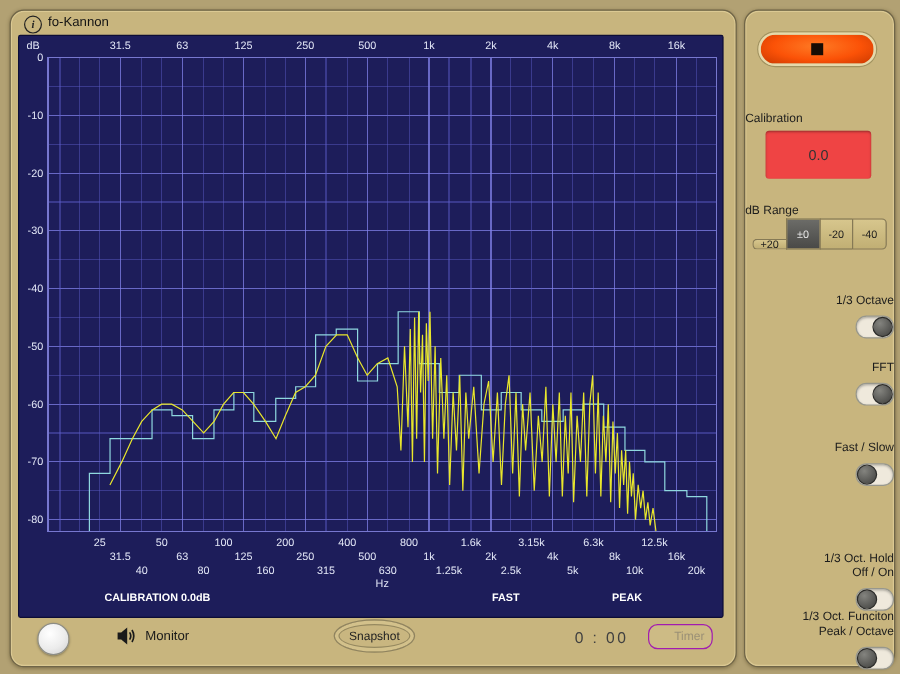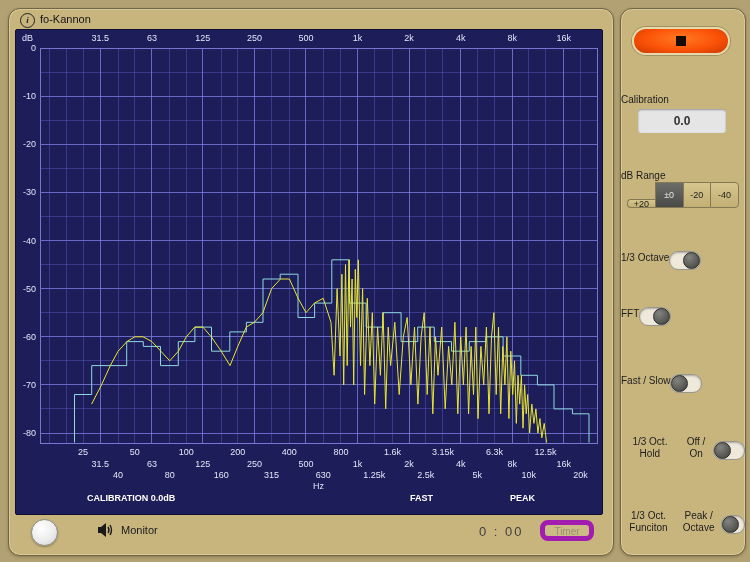--- a/index.html
+++ b/index.html
@@ -44,53 +44,53 @@
   .monitor-label{font-size:11px;color:#1a1a1a;}
   .snapshot{
     position:absolute;left:269px;top:507px;width:68px;height:28px;border-radius:50%;
     background:#c9b680;border:1px solid #8f835f;
     box-shadow:inset 0 0 0 3px #d3c18b, inset 0 0 0 4px #95885f;
     font-family:"Liberation Sans",sans-serif;font-size:10px;color:#222;cursor:pointer;
   }
   .timer-value{position:absolute;left:470px;top:515px;font-size:13px;color:#404040;letter-spacing:2px;}
   .timer-btn{
     position:absolute;left:531px;top:511px;width:54px;height:21px;border-radius:8px;
-    background:#cdbb85;border:5px solid #a21caf;color:#9b9076;
-    font-family:"Liberation Sans",sans-serif;font-size:10px;cursor:default;
+    background:#cdbb85;border:1px solid #a21caf;color:#9b9076;
+    font-family:"Liberation Sans",sans-serif;font-size:10px;cursor:default;text-align:right;
   }
 
   
   .stop-btn{
     position:absolute;left:11px;top:18px;width:98px;height:28px;border-radius:14px;
     background:radial-gradient(ellipse at 50% 40%,#ff7a24 0%,#fb5207 55%,#c93800 100%);
     border:2px solid #e6d9ab;box-shadow:0 0 0 1px #a09260;
     display:flex;align-items:center;justify-content:center;cursor:pointer;padding:0;
   }
   .stop-square{width:10px;height:10px;background:#170c04;}
   .sp-label{position:absolute;left:0;width:100%;font-size:10px;color:#1c1c1c;}
   .cal-label{top:85px;}
   .cal-input{
-    position:absolute;left:17px;top:100px;width:88px;height:24px;background:#e5e5e5;
+    position:absolute;left:17px;top:100px;width:88px;height:40px;background:#ef4444;
     border-radius:3px;box-shadow:inset 0 1px 2px rgba(0,0,0,.35);
-    font-size:12px;color:#333;display:flex;align-items:center;justify-content:center;cursor:text;font-weight:bold;
+    font-size:12px;color:#333;display:flex;align-items:center;justify-content:center;cursor:text;
   }
   .range-label{top:161px;}
   .seg{position:absolute;left:6px;top:173px;width:112px;height:26px;display:flex;}
   .seg-btn{
     flex:1;display:flex;align-items:center;justify-content:center;
     font-size:9px;color:#1d1d1d;cursor:pointer;
     background:linear-gradient(#d7c68d,#c1af74);
     border:1px solid #857955;border-right:none;
   }
   .seg-btn:first-child{border-radius:4px 0 0 4px;margin-top:17px;}
   .seg-btn:last-child{border-right:1px solid #857955;border-radius:0 4px 4px 0;}
   .seg-btn.selected{background:linear-gradient(#6c6c68,#49494 7);background:linear-gradient(#6c6c68,#494947);color:#e6e6e6;}
 
-  .tgroup{position:absolute;left:0;width:100%;display:flex;flex-direction:row;align-items:center;}
-  .tg0{top:236px;}.tg1{top:292px;}.tg2{top:359px;}.tg3{top:426px;}.tg4{top:500px;}
+  .tgroup{position:absolute;left:0;width:100%;display:flex;flex-direction:column;align-items:flex-end;}
+  .tg0{top:236px;}.tg1{top:292px;}.tg2{top:359px;}.tg3{top:451px;}.tg4{top:500px;}
   .tlabel{font-size:10px;line-height:12px;color:#1c1c1c;text-align:center;}
   .toggle{
     width:30px;height:17px;border-radius:9px;background:#efe9dc;
     border:1px solid #97978d;box-shadow:inset 0 1px 2px rgba(0,0,0,.28);
     position:relative;margin-top:6px;cursor:pointer;
   }
   .knob{
     position:absolute;top:0;width:15px;height:15px;border-radius:50%;
     background:radial-gradient(circle at 35% 30%,#84847f,#3e3e3c);
     border:1px solid #2c2c2a;
@@ -227,20 +227,21 @@
 
   <div class="monitor-group">
     <svg width="18" height="16" viewBox="0 0 18 16">
       <polygon points="1,5 4,5 9,1 9,15 4,11 1,11" fill="#1a1a1a"></polygon>
       <path d="M11,5 Q13,8 11,11" stroke="#1a1a1a" stroke-width="1.4" fill="none"></path>
       <path d="M13,3 Q16,8 13,13" stroke="#1a1a1a" stroke-width="1.4" fill="none"></path>
     </svg>
     <span class="monitor-label">Monitor</span>
   </div>
 
+  <button class="snapshot">Snapshot</button>
 
   <span class="timer-value">0 : 00</span>
 
   <button class="timer-btn">Timer</button>
 </div>
 
 <div class="panel side-panel">
   <button class="stop-btn">
     <span class="stop-square"></span>
   </button>

